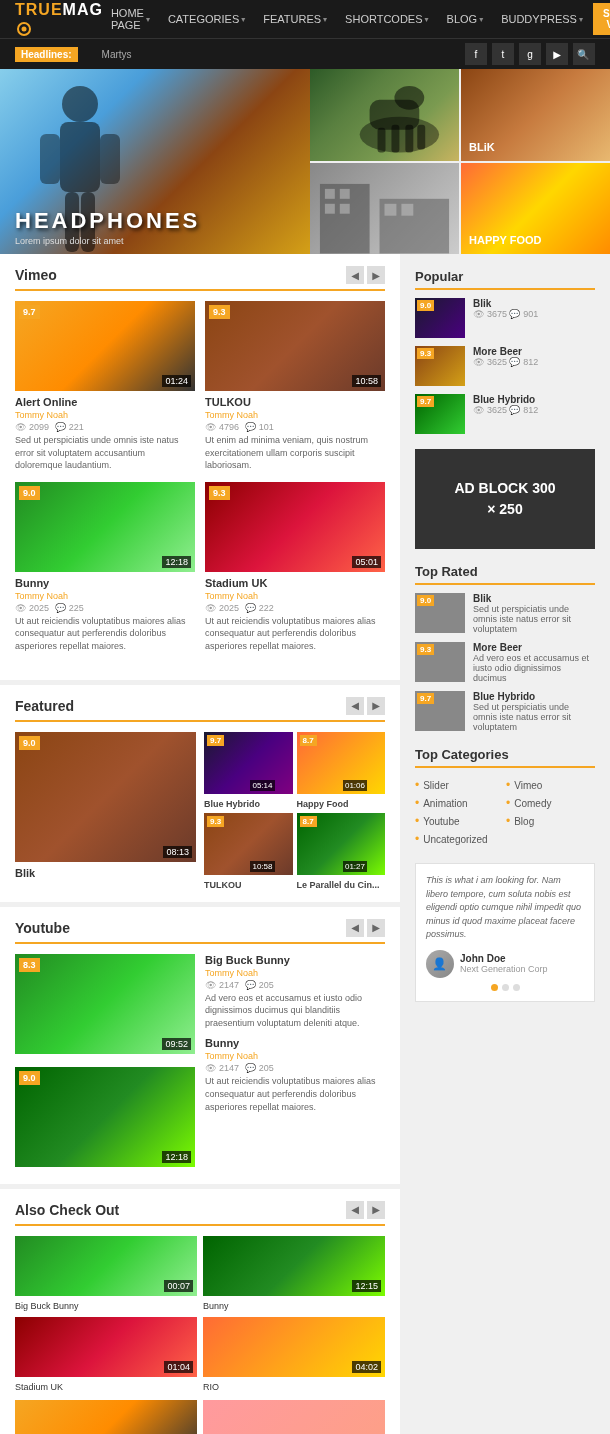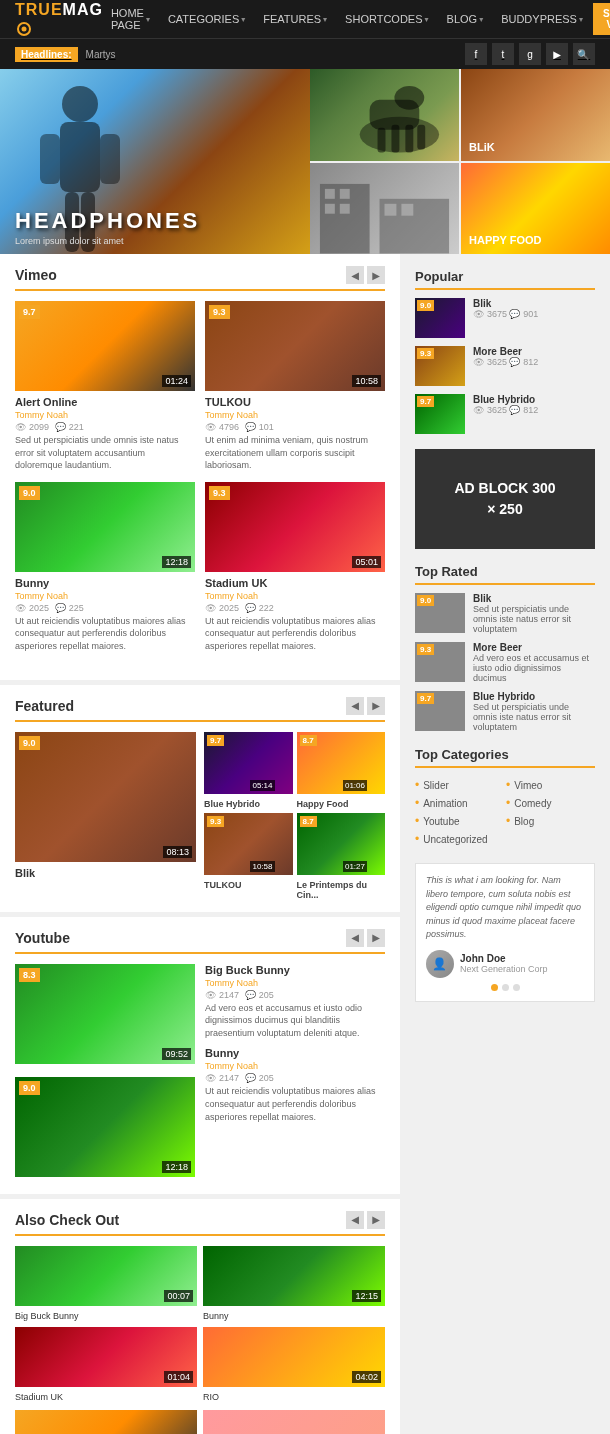--- a/index.html
+++ b/index.html
@@ -11,21 +11,21 @@
     .logo span { color: #f5a623; }
     .logo-circle { display: inline-block; width: 14px; height: 14px; border: 2px solid #f5a623; border-radius: 50%; margin-left: 2px; vertical-align: middle; position: relative; }
     .logo-circle::after { content: ''; position: absolute; top: 50%; left: 50%; transform: translate(-50%,-50%); width: 5px; height: 5px; background: #f5a623; border-radius: 50%; }
     .nav { display: flex; align-items: center; gap: 2px; }
     .nav-item { color: #ccc; font-size: 11px; padding: 0 8px; cursor: pointer; display: flex; align-items: center; gap: 2px; height: 38px; }
     .nav-item .arrow { font-size: 8px; color: #888; }
     .submit-btn { background: #f5a623; color: #fff; font-size: 10px; font-weight: bold; padding: 5px 10px; border: none; cursor: pointer; }
     .social-icon { width: 22px; height: 22px; background: #333; display: flex; align-items: center; justify-content: center; color: #fff; font-size: 10px; cursor: pointer; }
 
     
-    .ticker { background: #1a1a1a; padding: 4px 15px; display: flex; align-items: center; gap: 8px; border-top: 1px solid #333; text-decoration: underline; }
+    .ticker { background: #1a1a1a; padding: 4px 15px; display: flex; align-items: center; gap: 24px; border-top: 1px solid #333; }
     .ticker-label { background: #f5a623; color: #fff; font-size: 10px; padding: 2px 6px; font-weight: bold; }
     .ticker-text { color: #aaa; font-size: 10px; }
 
     
     .hero { position: relative; height: 185px; overflow: hidden; display: flex; }
     .hero-main { width: 310px; background: linear-gradient(135deg, #87CEEB 0%, #4a9eda 30%, #8B4513 60%, #d4a017 100%); position: relative; overflow: hidden; }
     .hero-title { position: absolute; bottom: 20px; left: 15px; color: #fff; font-size: 22px; font-weight: bold; letter-spacing: 3px; text-shadow: 2px 2px 4px rgba(0,0,0,0.8); z-index: 2; }
     .hero-subtitle { position: absolute; bottom: 8px; left: 15px; color: #ddd; font-size: 9px; z-index: 2; }
     .hero-grid { width: 300px; display: grid; grid-template-columns: 1fr 1fr; grid-template-rows: 1fr 1fr; gap: 2px; }
     .hero-cell { background: #888; overflow: hidden; position: relative; }
@@ -331,21 +331,21 @@
               <span class="ft-sub-dur video-duration">10:58</span>
             </div>
             <div class="ft-sub-title">TULKOU</div>
           </div>
           <div class="ft-sub-item video-card">
             <div class="video-thumb">
               <div class="ft-sub-bg thumb-bg-8"></div>
               <span class="ft-sub-score video-score">8.7</span>
               <span class="ft-sub-dur video-duration">01:27</span>
             </div>
-            <div class="ft-sub-title">Le Printemps du Cin...</div>
+            <div class="ft-sub-title">Le Parallel du Cin...</div>
           </div>
         </div>
       </div>
     </div>
 
     <div class="section-divider"></div>
 
     <div class="vimeo-section">
       <div class="section-header">
         <span class="section-title">Youtube</span>

